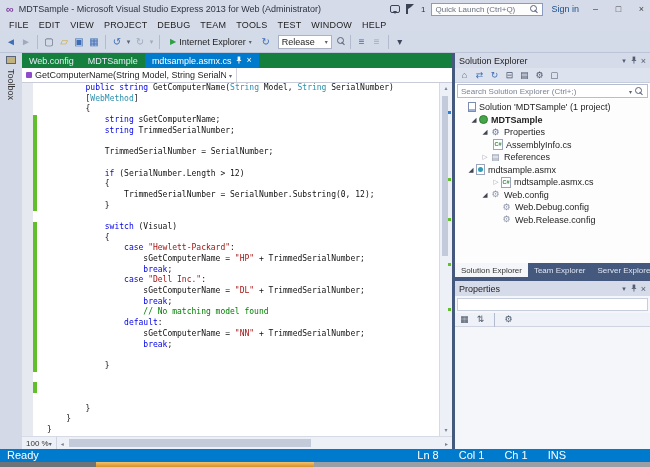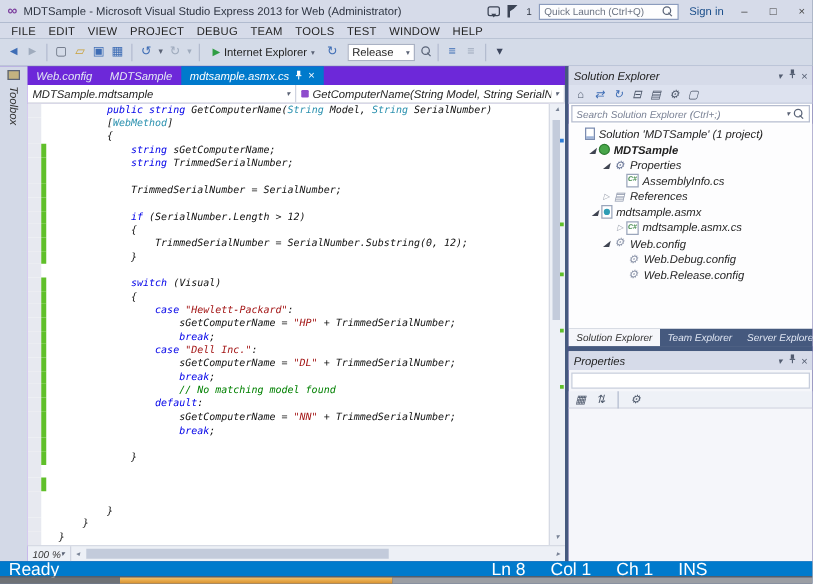--- a/index.html
+++ b/index.html
@@ -34,21 +34,21 @@
   .tb-icons { display: inline-flex; align-items: center; gap: 1px; }
   .tb-icon { width: 14px; text-align: center; font-size: 10px; line-height: 1; }
   .tb-icon.narrow { width: 7px; font-size: 7px; }
   .tb-sep { width: 1px; height: 14px; background: #b3bccf; margin: 0 3px; display: inline-block; }
   .start-btn { display: inline-flex; align-items: center; gap: 3px; padding: 1px 5px; font-size: 9px; color: #1e1e1e; }
   .play { color: #2f9e44; font-size: 8px; }
   .dd { font-size: 6px; color: #5a6275; }
   .combo { width: 54px; height: 14px; background: #fff; border: 1px solid #aab2c4; font-size: 9px; color: #1e1e1e; display: inline-flex; align-items: center; padding: 0 3px; justify-content: space-between; margin: 0 3px; }
 
   
-  .main { flex: 1; display: flex; background: #6d28d9; min-height: 0; font-style: italic; }
+  .main { flex: 1; display: flex; background: #15803d; min-height: 0; }
 
   .toolbox-strip { width: 22px; background: #d3d9e7; display: flex; flex-direction: column; align-items: center; padding-top: 3px; flex: none; }
   .tbx-icon { width: 10px; height: 8px; border: 1px solid #5a6478; background: #c2b280; flex: none; }
   .tbx-label { writing-mode: vertical-rl; font-size: 9px; color: #333; margin-top: 5px; }
 
   .editor-col { flex: 1; display: flex; flex-direction: column; min-width: 0; }
   .doc-tabs { height: 15px; display: flex; align-items: stretch; flex: none; }
   .doc-tab { padding: 0 7px; font-size: 9px; color: #e4e9f5; display: flex; align-items: center; gap: 4px; white-space: nowrap; }
   .doc-tab.active { background: #007acc; color: #fff; }
   .tab-close { font-size: 9px; line-height: 1; }
@@ -113,21 +113,21 @@
 
   .splitter-h { height: 4px; background: #45597e; flex: none; }
 
   .props-panel { flex: 1; display: flex; flex-direction: column; background: #f5f6fa; min-height: 0; }
   .props-combo { height: 13px; background: #fff; border: 1px solid #c6cddc; margin: 2px; flex: none; }
   .props-toolbar { height: 14px; display: flex; align-items: center; gap: 5px; padding: 0 4px; border-bottom: 1px solid #d0d4e0; background: #eef1f7; flex: none; }
   .props-toolbar .tb-icon { width: 11px; font-size: 9px; }
   .props-body { flex: 1; background: #f5f6fa; }
 
   
-  .statusbar { height: 12px; background: #007acc; color: #fff; font-size: 14px; display: flex; align-items: center; padding-left: 7px; flex: none; }
+  .statusbar { height: 12px; background: #007acc; color: #fff; font-size: 11px; display: flex; align-items: center; padding-left: 7px; flex: none; }
   .sb-right { margin-left: auto; display: flex; gap: 20px; margin-right: 84px; }
 
   
   .taskbar-sliver { height: 6px; display: flex; flex: none; border-top: 1px solid #5c5f63; }
   .ts-seg1 { width: 96px; background: #6f7276; }
   .ts-seg2 { width: 218px; background: linear-gradient(#f4c169, #d78f2c); }
   .ts-seg3 { flex: 1; background: #9b9ea4; }
 </style>
 </head>
 <body>
@@ -227,24 +227,20 @@
                   <rect x="4" y="5" width="1" height="3"></rect>
                 </g>
               </svg>
             </span>
             <span class="tab-close">×</span>
           </div>
         </div>
 
       <div class="navbar">
         <div class="nav-combo">
-          <span class="nav-text">MDTSample.mdtsample</span>
-          <span class="dd">▾</span>
-        </div>
-        <div class="nav-combo">
           <span class="method-icon"></span>
           <span class="nav-text">GetComputerName(String Model, String SerialNumb</span>
           <span class="dd">▾</span>
         </div>
       </div>
 
       <div class="code-wrap">
         <div class="code-area">
             <div class="code-line">
               <span class="gutter"></span>
@@ -477,31 +473,31 @@
             <div class="tree-row" style="padding-left: 14px;">
               <span class="expander exp">◢</span>
               <span class="ticon ticon-web-project"></span>
               <span class="tree-label" style="font-weight: bold;">MDTSample</span>
             </div>
             <div class="tree-row" style="padding-left: 25px;">
               <span class="expander exp">◢</span>
               <span class="ticon ticon-properties">⚙</span>
               <span class="tree-label">Properties</span>
             </div>
-            <div class="tree-row" style="padding-left: 36px;">
+            <div class="tree-row" style="padding-left: 28px;">
               <span class="expander"></span>
               <span class="ticon ticon-csharp">C#</span>
               <span class="tree-label">AssemblyInfo.cs</span>
             </div>
             <div class="tree-row" style="padding-left: 25px;">
               <span class="expander">▷</span>
               <span class="ticon ticon-references">▤</span>
               <span class="tree-label">References</span>
             </div>
-            <div class="tree-row" style="padding-left: 16px;">
+            <div class="tree-row" style="padding-left: 11px;">
               <span class="expander exp">◢</span>
               <span class="ticon ticon-asmx"></span>
               <span class="tree-label">mdtsample.asmx</span>
             </div>
             <div class="tree-row" style="padding-left: 36px;">
               <span class="expander">▷</span>
               <span class="ticon ticon-csharp">C#</span>
               <span class="tree-label">mdtsample.asmx.cs</span>
             </div>
             <div class="tree-row" style="padding-left: 25px;">

